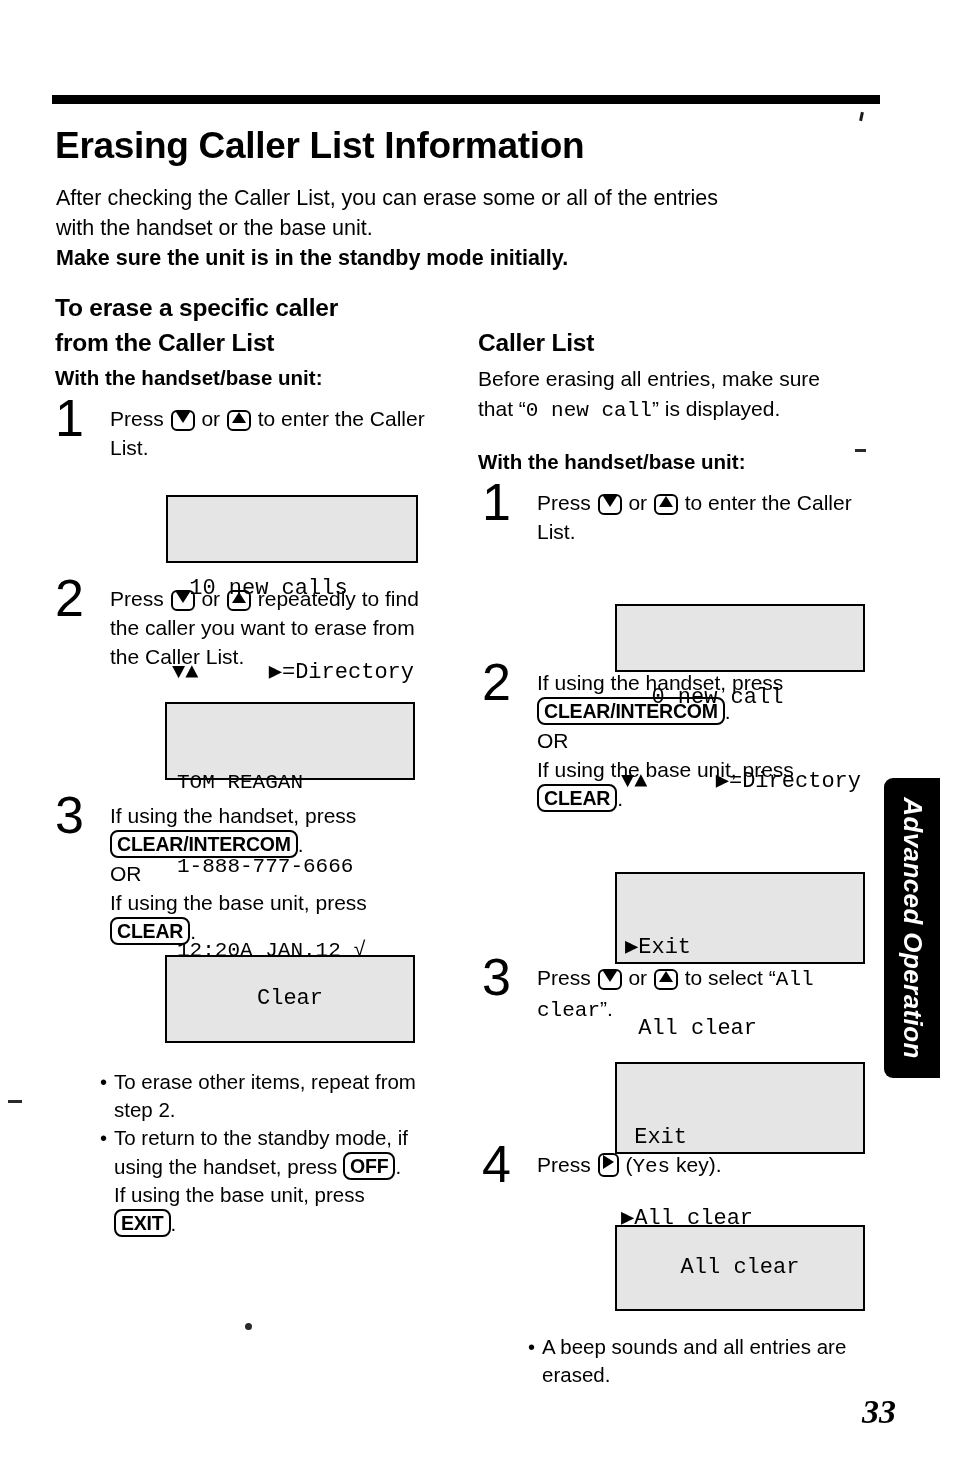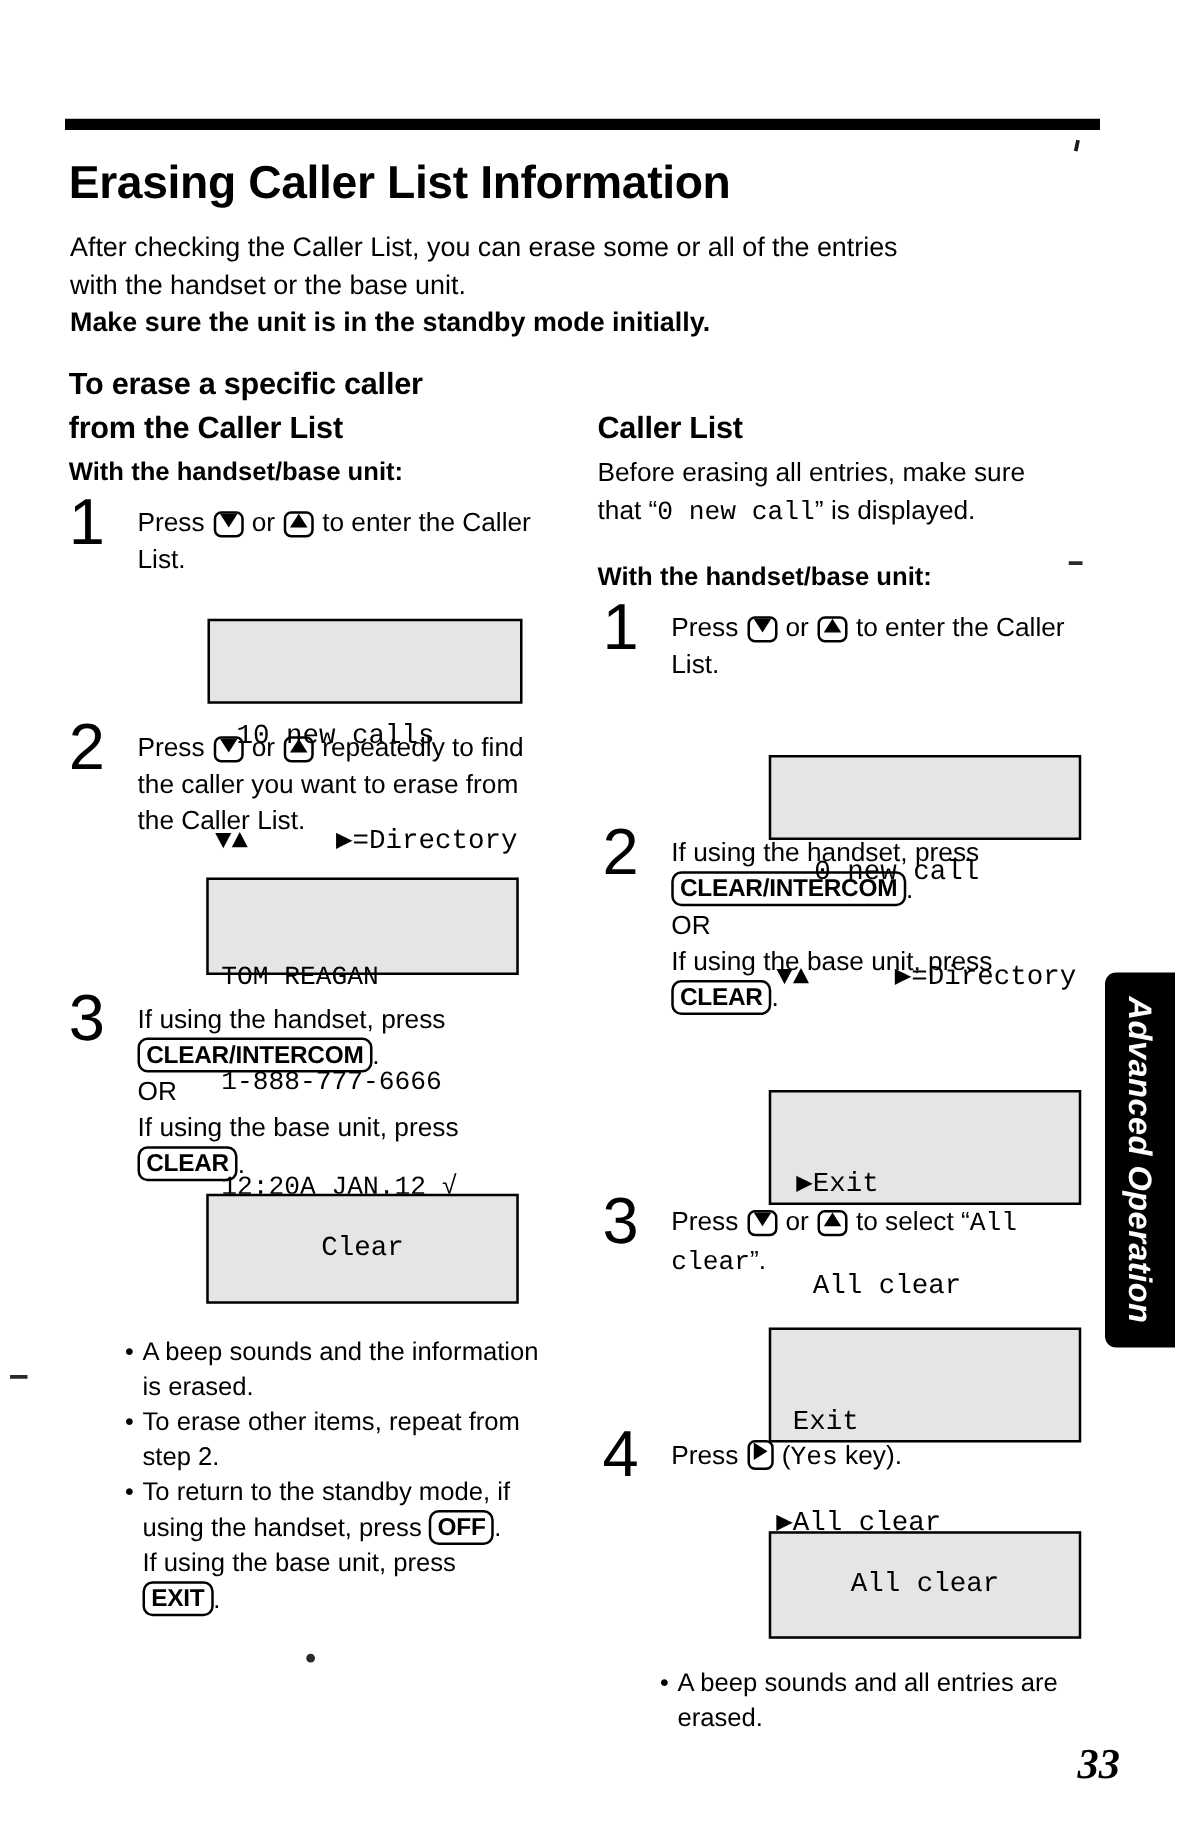--- a/index.html
+++ b/index.html
@@ -328,21 +328,20 @@
         <span>If using the base unit, press</span><br>
         <span class="keyname">CLEAR</span>.
       </div>
     </div>
 
     <div class="lcd" style="position:absolute; left:110px; top:665px; width:250px; height:88px; display:flex; align-items:center; justify-content:center;">
       <span>Clear</span>
     </div>
 
     <div class="bullets" style="position:absolute; left:45px; top:778px; width:350px;">
-      <div class="bullet">A beep sounds and the information is erased.</div>
       <div class="bullet">To erase other items, repeat from step 2.</div>
       <div class="bullet">
         <span>To return to the standby mode, if using the handset, press</span>
         <span class="keyname">OFF</span>.<br>
         <span>If using the base unit, press</span><br>
         <span class="keyname">EXIT</span>.
       </div>
     </div>
 
   </div>
@@ -385,21 +384,21 @@
       <div class="step-num">2</div>
       <div class="step-body">
         <span>If using the handset, press</span><br>
         <span class="keyname">CLEAR/INTERCOM</span>.<br>
         <span>OR</span><br>
         <span>If using the base unit, press</span><br>
         <span class="keyname">CLEAR</span>.
       </div>
     </div>
 
-    <div class="lcd" style="position:absolute; left:137px; top:582px; width:250px; height:92px; padding:6px 0 0 16px; line-height:27px;">
+    <div class="lcd" style="position:absolute; left:137px; top:582px; width:250px; height:92px; padding:6px 0 0 4px; line-height:27px;">
       <div style="padding-left:4px;">▶Exit</div>
       <div style="padding-left:4px;"> All clear</div>
       <div style="display:flex; justify-content:space-between; padding:0 4px 0 4px;">
         <span>▼▲</span>
         <span>▶=Yes</span>
       </div>
     </div>
 
     <div class="step" style="margin-top:150px;">
       <div class="step-num">3</div>

